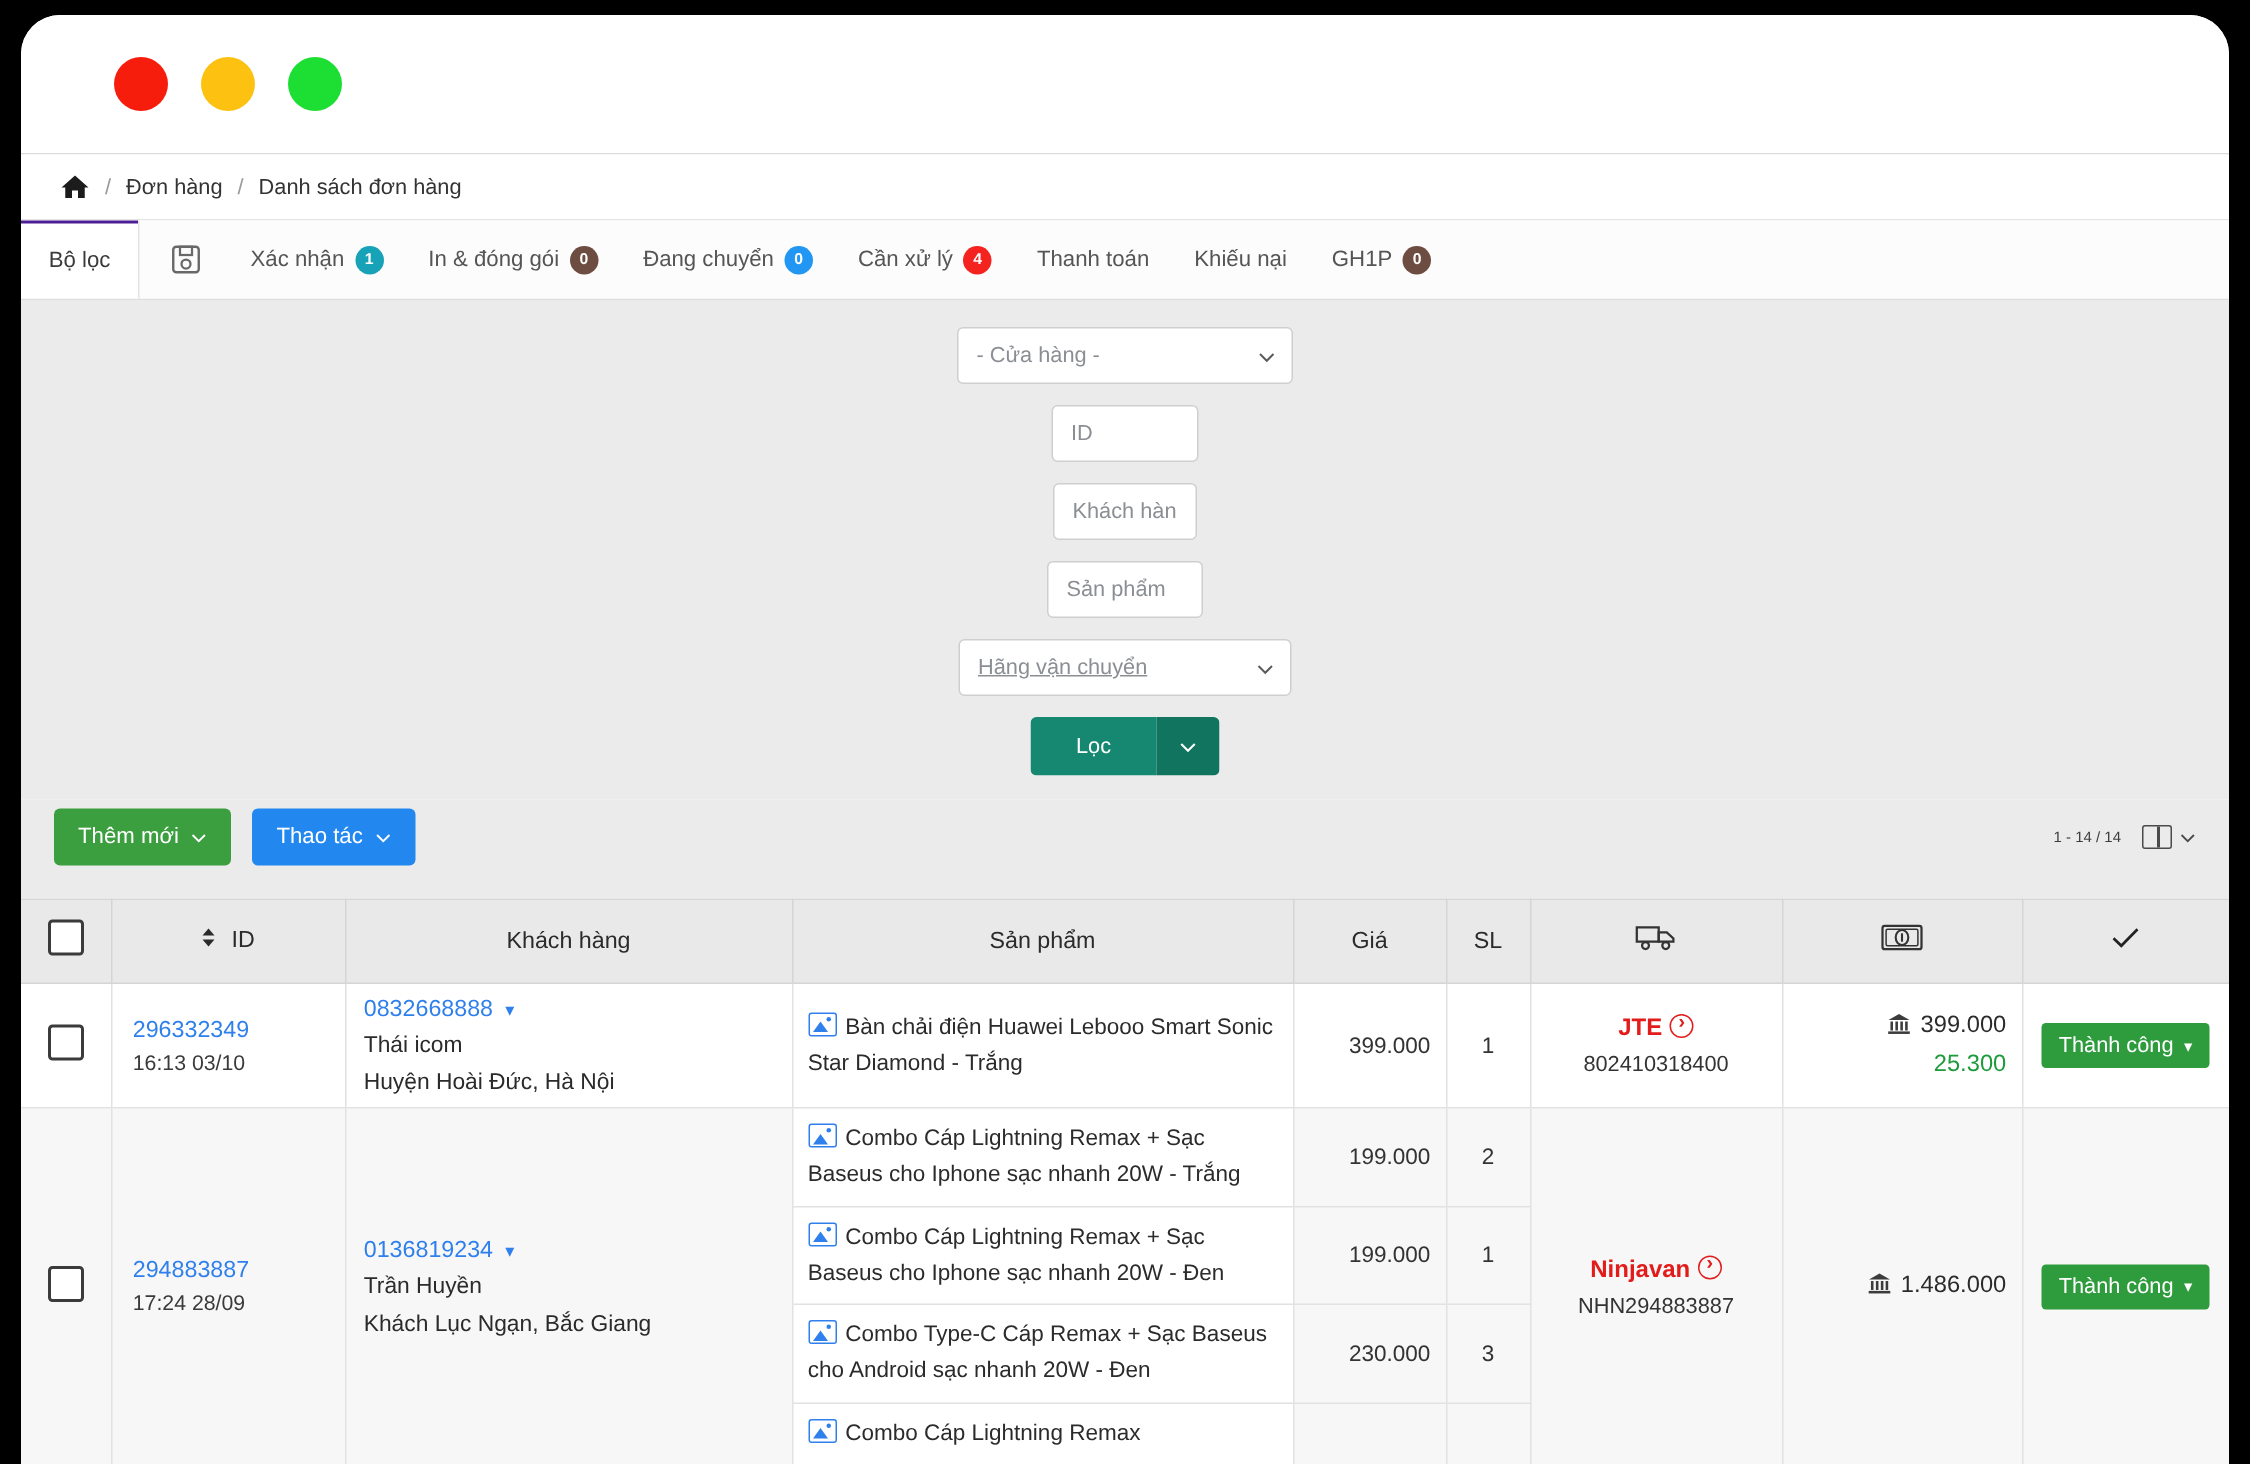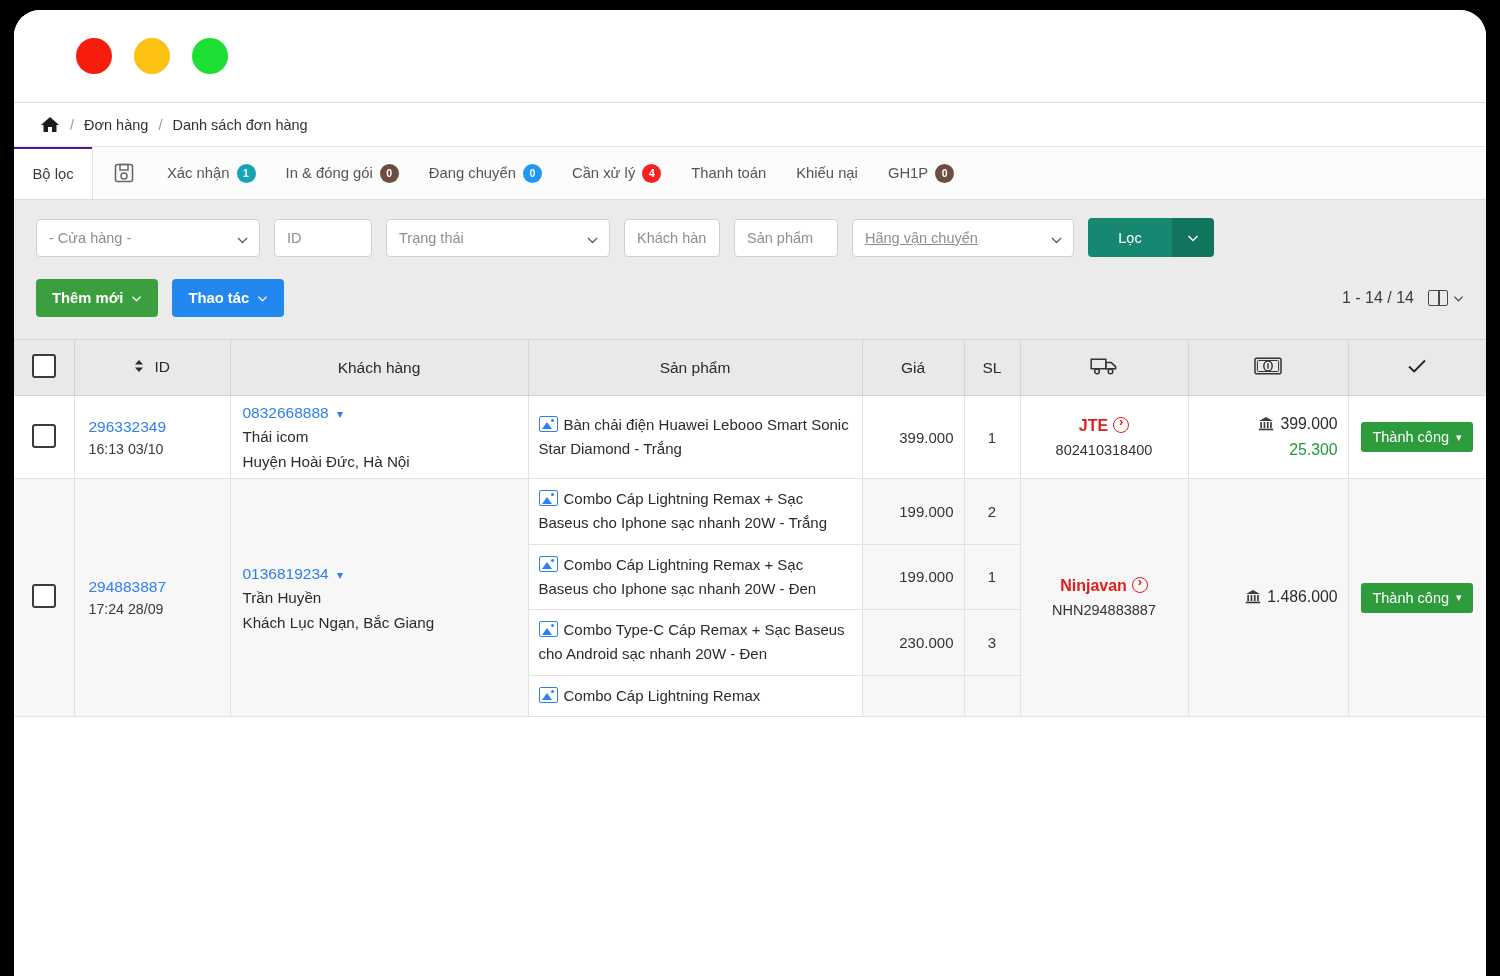--- a/index.html
+++ b/index.html
@@ -86,21 +86,21 @@
   .b-teal   { background: #17a2b8; }
   .b-brown  { background: #6d4c41; }
   .b-blue   { background: #2196f3; }
   .b-red    { background: #f4231f; }
 
   
   .filters {
     background: #ebebeb;
     padding: 18px 22px 16px 22px;
   }
-  .frow { display: flex; align-items: center; gap: 14px; }
+  .frow { display: flex; align-items: center; gap: 14px; flex-direction: column; }
   .frow + .frow { margin-top: 16px; }
   .fld {
     height: 38px; background: #fff;
     border: 1px solid #cfcfcf; border-radius: 4px;
     display: flex; align-items: center;
     padding: 0 12px;
     font-size: 14.5px; color: #8b8f94;
     position: relative;
   }
   .fld.sel { padding-right: 30px; }
@@ -147,26 +147,26 @@
   
   .actionbar {
     background: #ebebeb;
     padding: 6px 22px 22px 22px;
     display: flex; align-items: center;
   }
   .btn {
     height: 38px; border-radius: 4px;
     display: inline-flex; align-items: center; gap: 8px;
     padding: 0 16px;
-    color: #fff; font-size: 14.8px; font-weight: bold;
+    color: #fff; font-size: 14.8px;
   }
   .btn-green { background: #3b9e3f; }
   .btn-blue  { background: #2387f0; }
   .spacer { flex: 1; }
-  .pager { display: flex; align-items: center; gap: 14px; color: #3d3d3d; font-size: 16px; }
+  .pager { display: flex; align-items: center; gap: 14px; color: #3d3d3d; font-size: 10px; }
   .colsel { display: flex; align-items: center; gap: 5px; }
   .colbox { width: 20px; height: 16px; border: 1.6px solid #4a4a4a; border-radius: 2px; position: relative; }
   .colbox:after { content:""; position:absolute; left:50%; top:0; bottom:0; width:1.6px; background:#4a4a4a; }
 
   
   .tablewrap { background:#fff; }
   table.grid { width: 100%; border-collapse: collapse; table-layout: fixed; }
   table.grid th {
     background: #e9e9e9;
     border: 1px solid #d5d5d5;
@@ -317,28 +317,20 @@
       <div class="fld sel w-store">
         <span>- Cửa hàng -</span>
         <span class="caret">
           <svg width="11" height="11" viewBox="0 0 11 11">
               <path d="M1 3.5 L5.5 8 L10 3.5" fill="none" stroke="#5a5a5a" stroke-width="1.3"></path>
             </svg>
         </span>
       </div>
       <div class="fld w-id">
         <span>ID</span>
-      </div>
-      <div class="fld sel w-state">
-        <span>Trạng thái</span>
-        <span class="caret">
-          <svg width="11" height="11" viewBox="0 0 11 11">
-              <path d="M1 3.5 L5.5 8 L10 3.5" fill="none" stroke="#5a5a5a" stroke-width="1.3"></path>
-            </svg>
-        </span>
       </div>
       <div class="fld w-cust">
         <span>Khách hàn</span>
       </div>
       <div class="fld w-prod">
         <span>Sản phẩm</span>
       </div>
       <div class="fld sel w-ship">
         <span>Hãng vận chuyển</span>
         <span class="caret">

